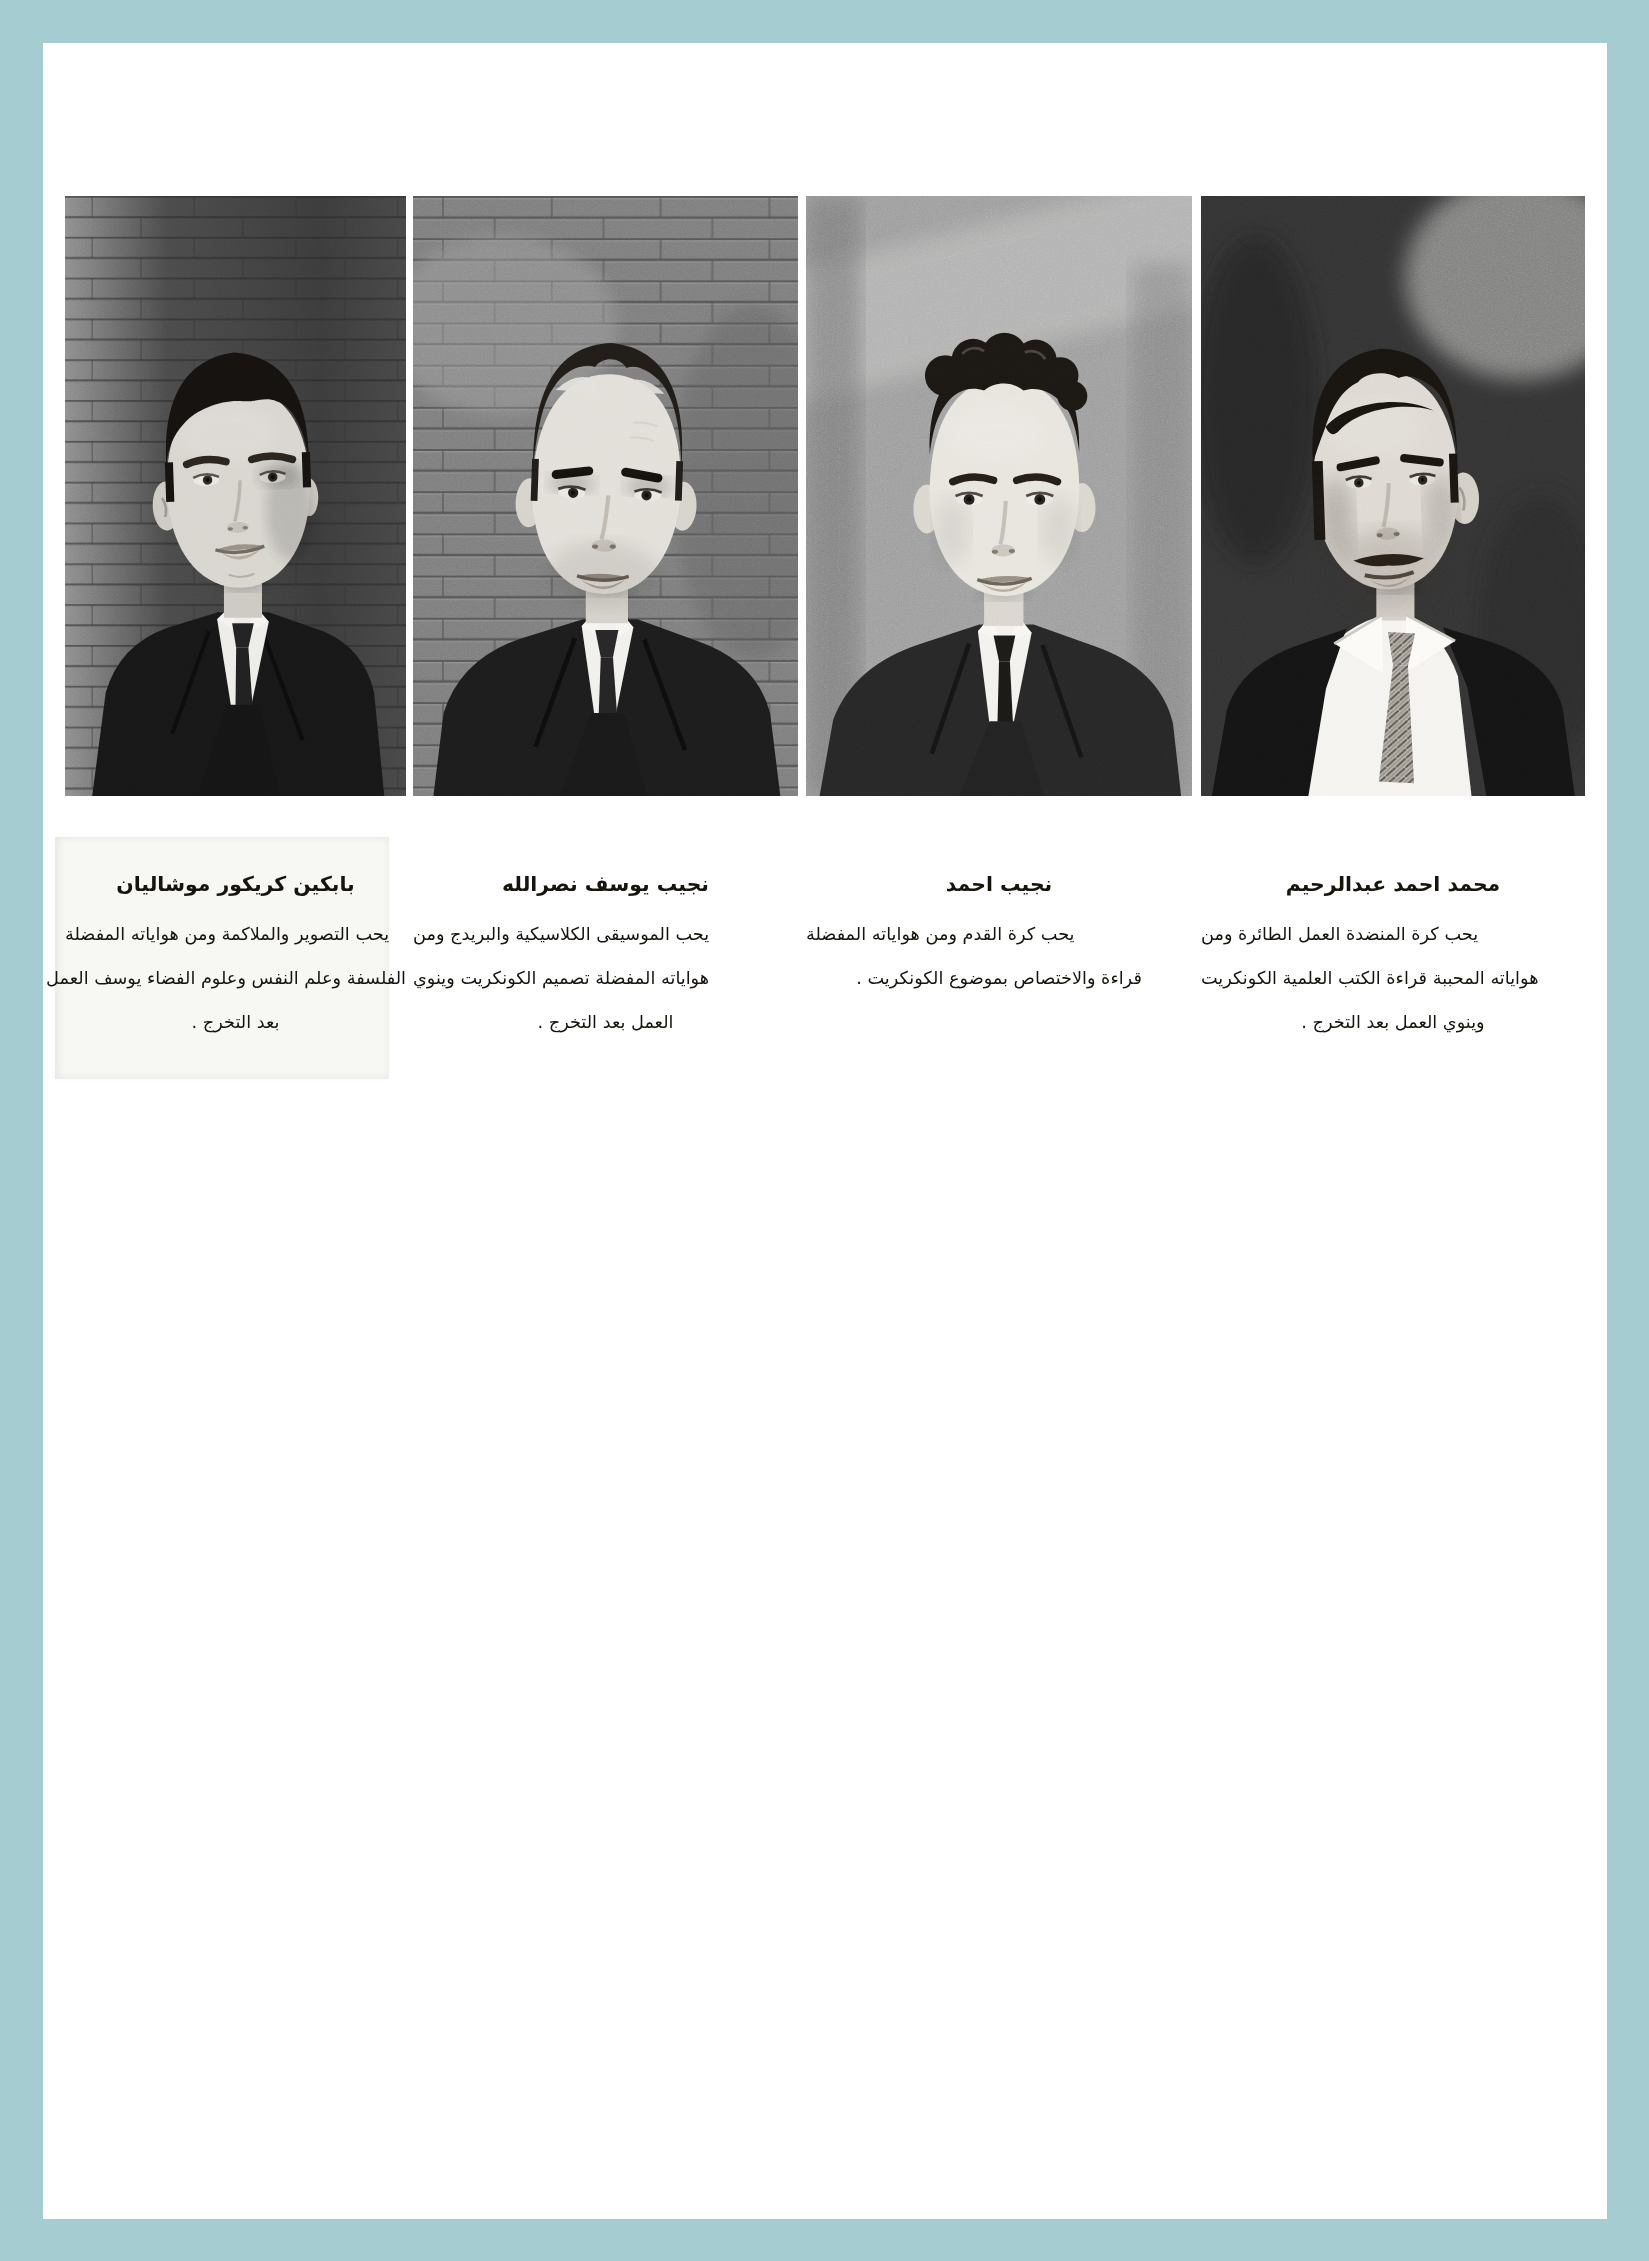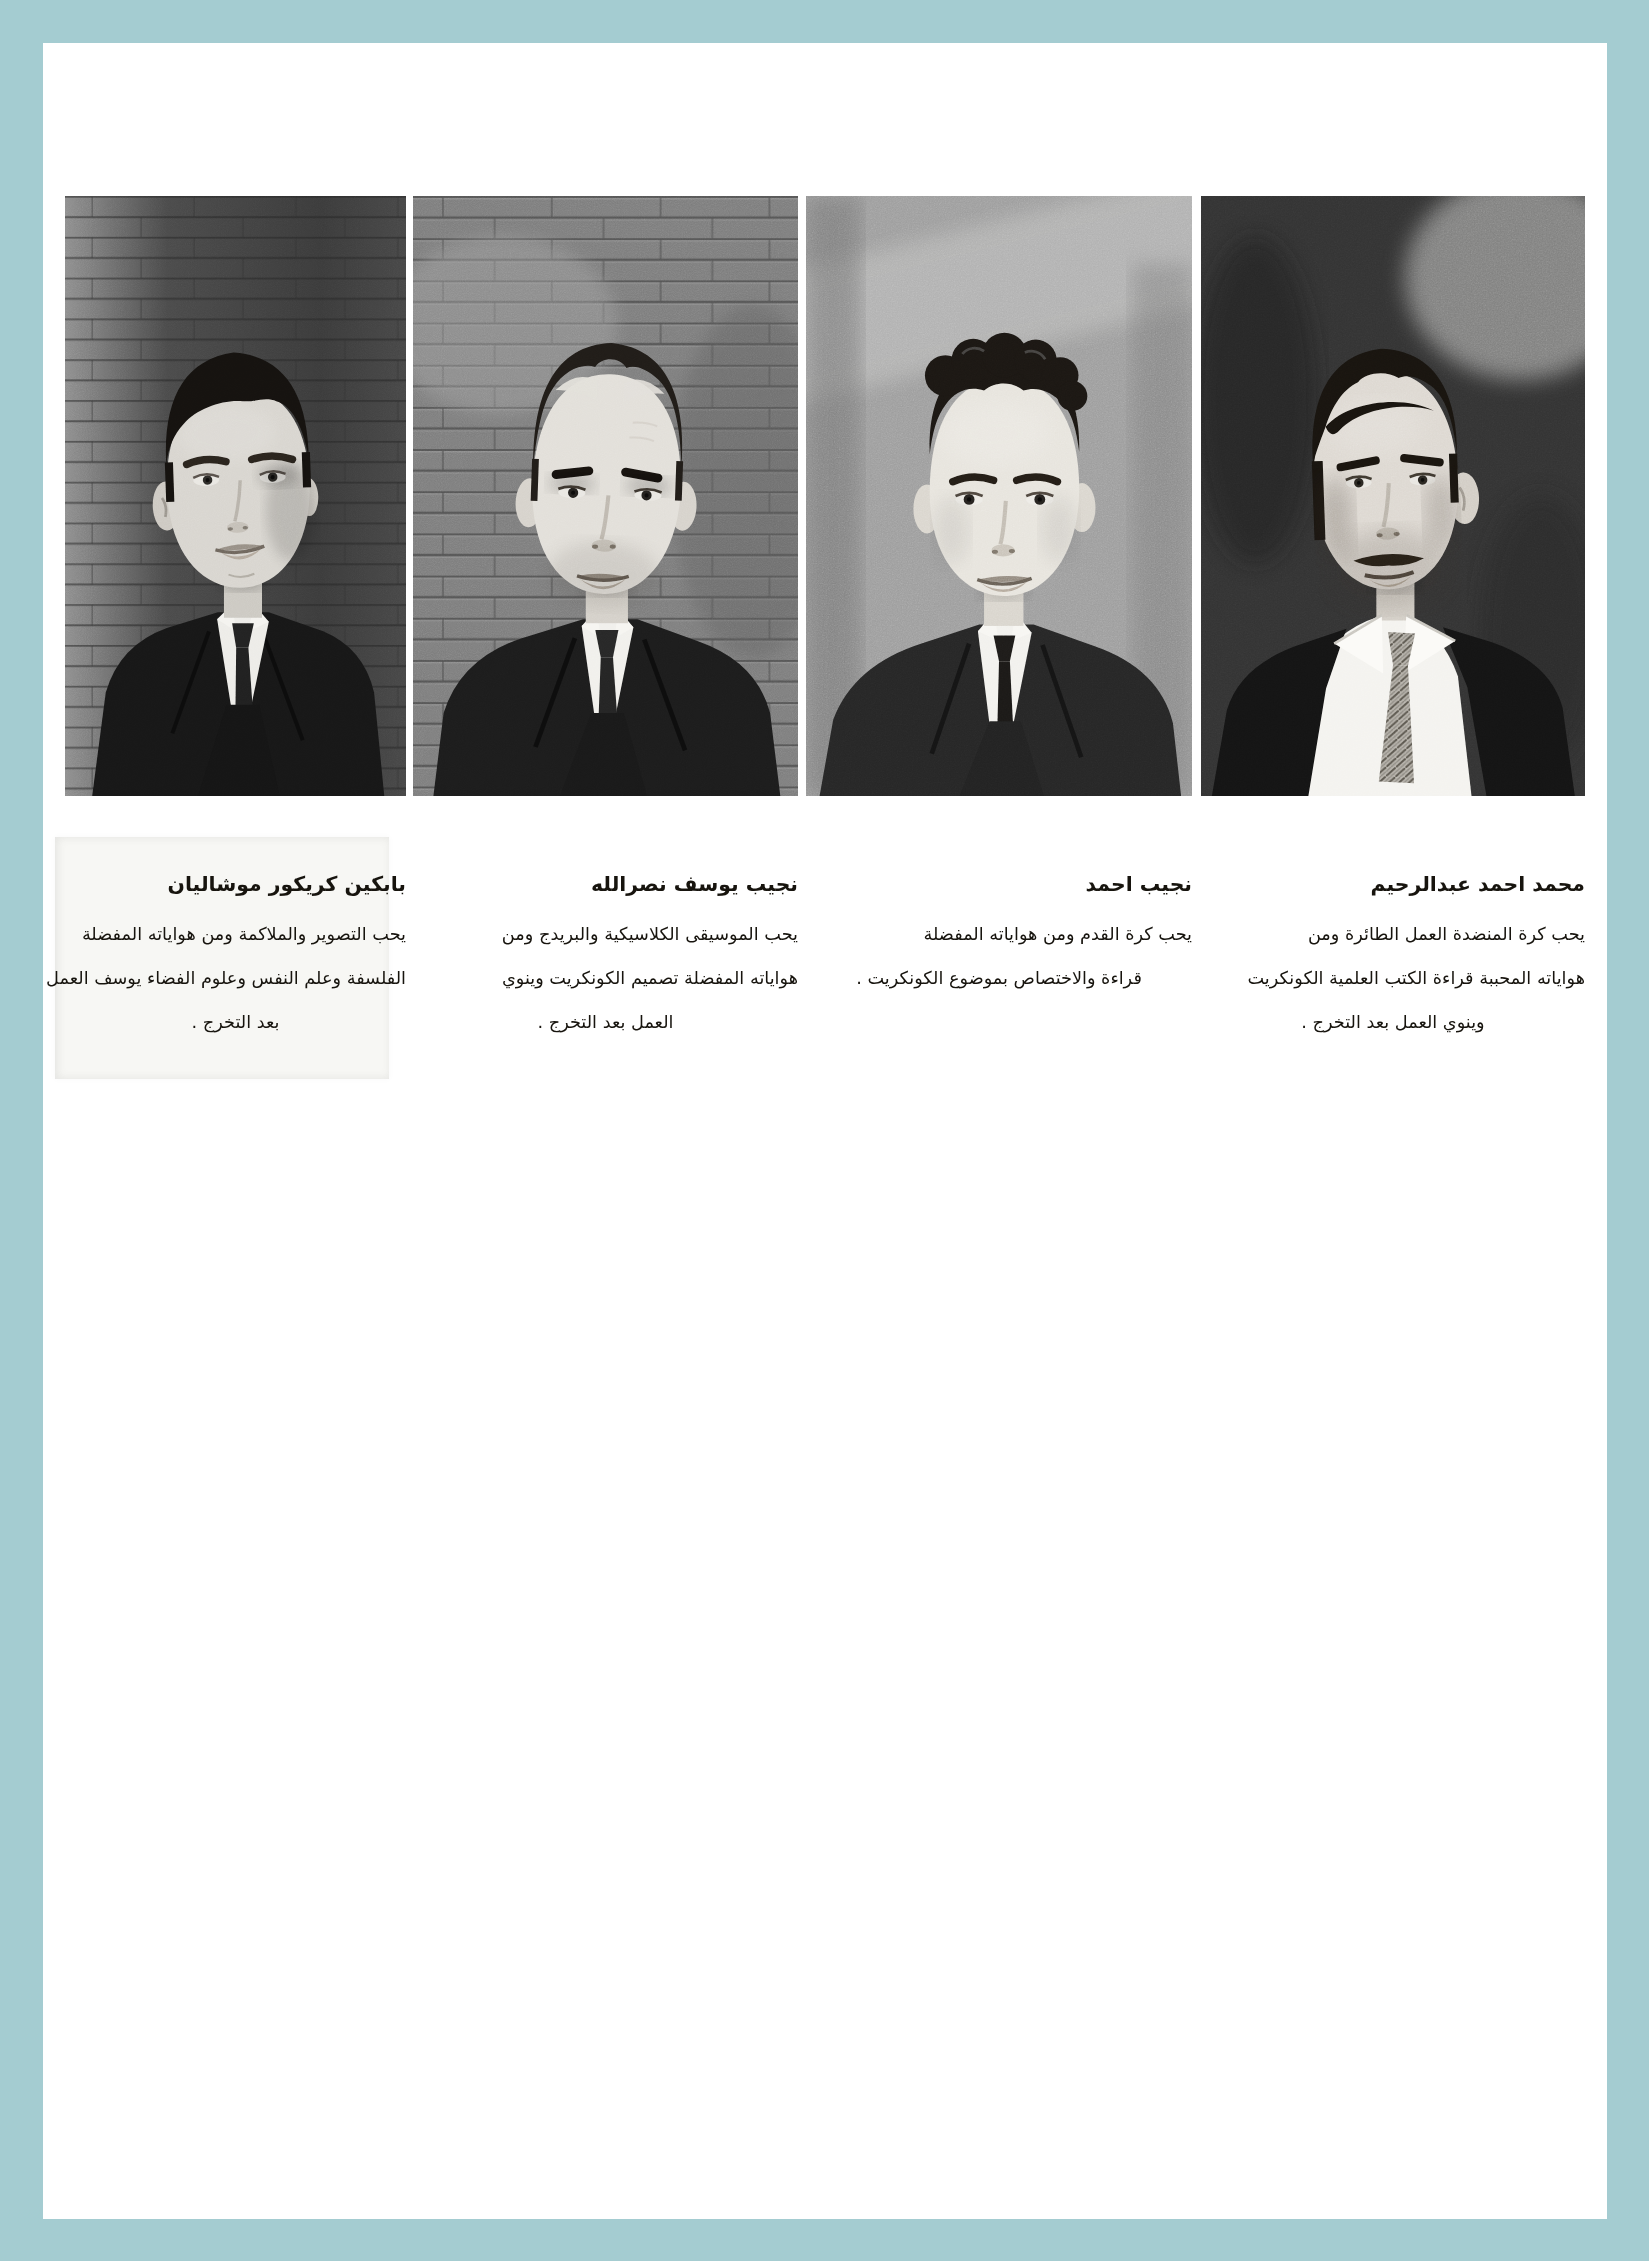--- a/index.html
+++ b/index.html
@@ -28,26 +28,26 @@
     box-shadow:inset 2px 0 9.5px rgba(90,90,90,.12), 0 0 6.8px rgba(0,0,0,.03);
   }
   .caption{
     position:absolute;top:826px;direction:rtl;color:#17140e;
   }
   #caption-1{left:22px;width:341px;}
   #caption-2{left:370px;width:385px;}
   #caption-3{left:763px;width:386px;}
   #caption-4{left:1158px;width:384px;}
   .caption .name{
-    font-size:20.4px;line-height:31px;
+    font-size:20.4px;line-height:31px;text-align:center;
     margin-bottom:12.2px;font-weight:bold;
     letter-spacing:0px;
   }
   .caption .line{
-    font-size:17.7px;line-height:44px;text-align:right;
+    font-size:17.7px;line-height:44px;text-align:left;
     white-space:nowrap;
   }
   .caption .line.last{text-align:center;}
 </style>
 </head>
 <body>
 
 <div class="paper">
 
   <div class="photo" id="photo-1">

